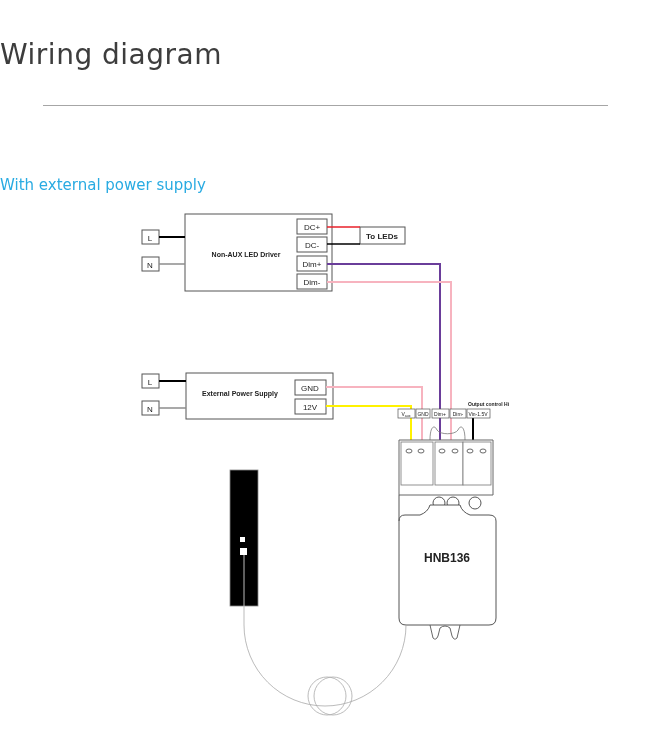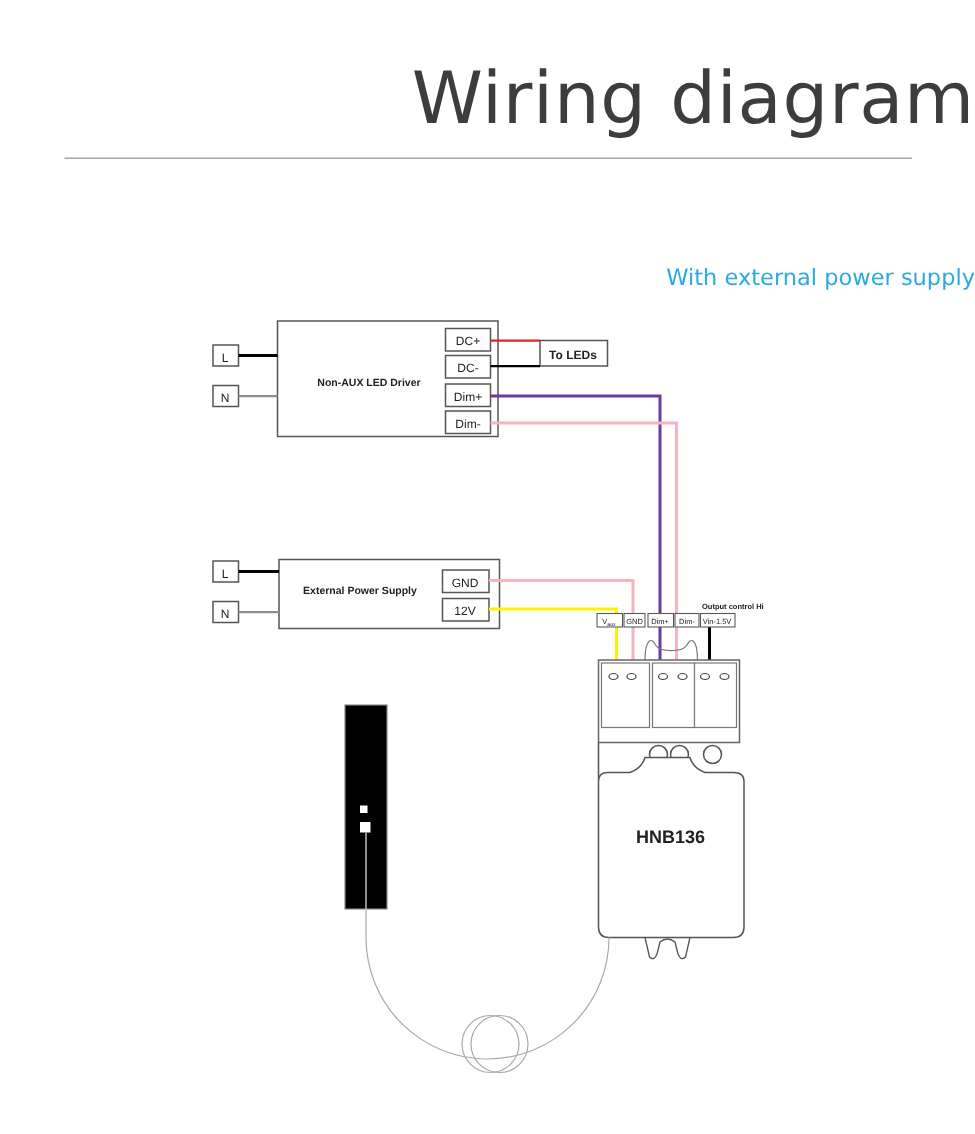--- a/index.html
+++ b/index.html
@@ -1,19 +1,19 @@
 <!DOCTYPE html>
 <html><head>
 <meta charset="utf-8">
 <style>
   html,body{margin:0;padding:0;background:#fff;}
   body{width:650px;height:756px;position:relative;overflow:hidden;font-family:"Liberation Sans",sans-serif;}
-  .title{position:absolute;left:0;width:650px;top:38px;text-align:right;font-size:48px;color:#3d3d3d;font-family:"DejaVu Sans",sans-serif;letter-spacing:0.5px;}
+  .title{position:absolute;left:0;width:650px;top:38px;text-align:left;font-size:28px;color:#3d3d3d;font-family:"DejaVu Sans",sans-serif;letter-spacing:0.5px;}
   .rule{position:absolute;left:43px;top:105px;width:565px;height:1px;background:#a6a6a6;}
-  .subtitle{position:absolute;left:0;width:650px;top:176px;text-align:right;font-size:15px;color:#29abe2;font-family:"DejaVu Sans",sans-serif;}
+  .subtitle{position:absolute;left:0;width:650px;top:176px;text-align:left;font-size:15px;color:#29abe2;font-family:"DejaVu Sans",sans-serif;}
   svg{position:absolute;left:0;top:0;}
   svg text{font-family:"Liberation Sans",sans-serif;}
 </style>
 </head>
 <body>
 
 <div class="title">Wiring diagram</div>
 <div class="rule"></div>
 <div class="subtitle">With external power supply</div>
 

